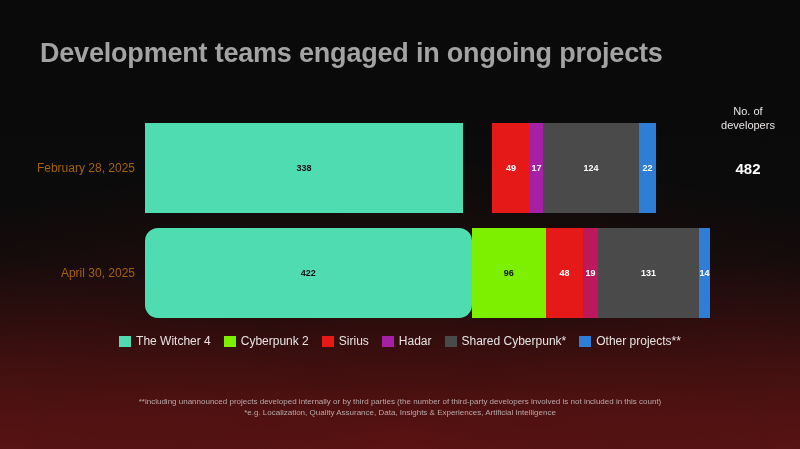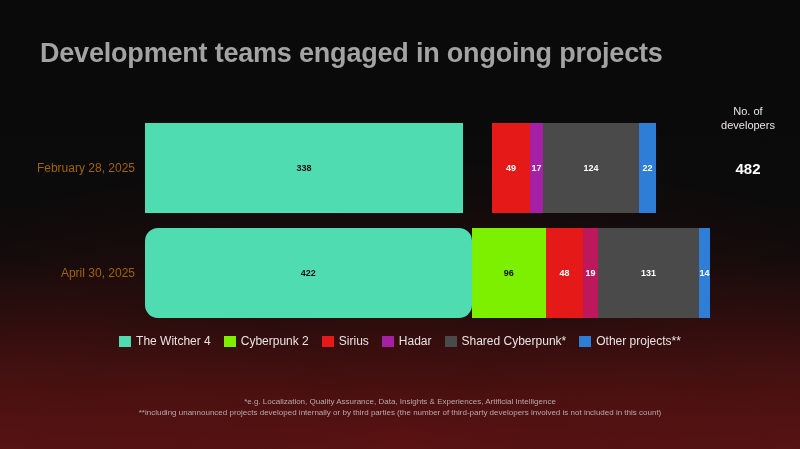--- a/index.html
+++ b/index.html
@@ -111,17 +111,17 @@
         <span class="legend-swatch" style="background: rgb(74, 74, 74);"></span>
         <span class="legend-text">Shared Cyberpunk*</span>
       </div>
       <div class="legend-item">
         <span class="legend-swatch" style="background: rgb(46, 125, 215);"></span>
         <span class="legend-text">Other projects**</span>
       </div>
     </div>
 
   <div class="notes">
+    <div class="note">**including unannounced projects developed internally or by third parties (the number of third-party developers involved is not included in this count)</div>
     <div class="note">*e.g. Localization, Quality Assurance, Data, Insights &amp; Experiences, Artificial Intelligence</div>
-    <div class="note">**including unannounced projects developed internally or by third parties (the number of third-party developers involved is not included in this count)</div>
   </div>
 
 </div>
 
 </body></html>

